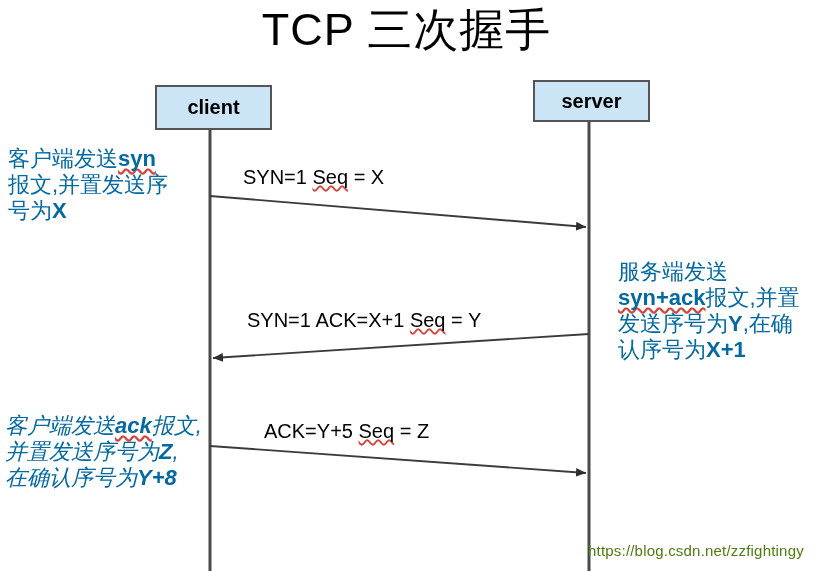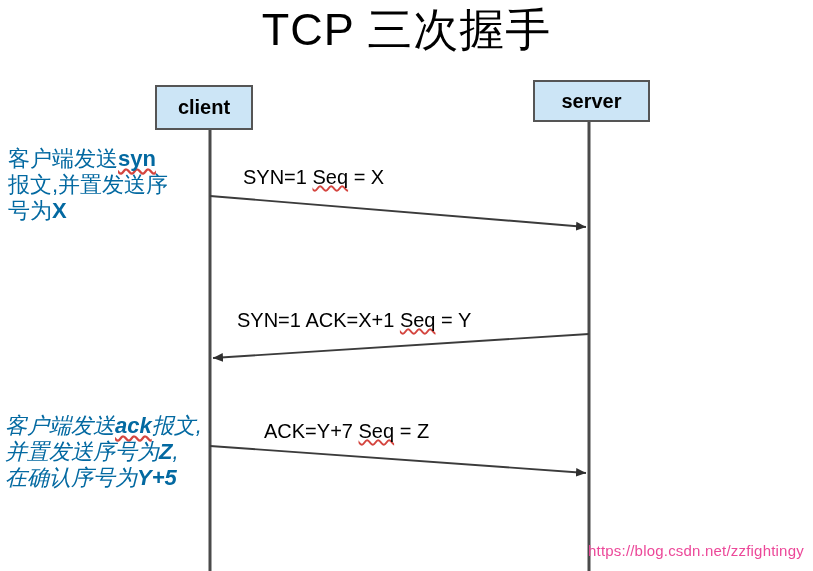--- a/index.html
+++ b/index.html
@@ -39,21 +39,21 @@
     background: #cce5f6;
     border: 2px solid #555555;
     box-sizing: border-box;
     display: flex;
     align-items: center;
     justify-content: center;
     font-size: 20px;
     font-weight: bold;
     color: #000000;
   }
-  #client-box { left: 155px; top: 85px; width: 98px; height: 45px; }
+  #client-box { left: 155px; top: 85px; width: 117px; height: 45px; }
   #server-box { left: 533px; top: 80px; width: 117px; height: 42px; text-align: center; }
 
   
   #wires {
     position: absolute;
     left: 0; top: 0;
     width: 813px;
     height: 571px;
   }
 
@@ -80,32 +80,32 @@
 
   
   .msg-label {
     position: absolute;
     font-size: 20px;
     line-height: 24px;
     color: #000000;
     white-space: nowrap;
   }
   #msg-1 { left: 243px; top: 165px; }
-  #msg-2 { left: 237px; top: 308px; }
+  #msg-2 { left: 247px; top: 308px; }
   #msg-3 { left: 264px; top: 419px; }
   .msg-label .sp { font-weight: normal; }
 
   
   #watermark {
     position: absolute;
     left: 588px;
     top: 542px;
     font-size: 15px;
     line-height: 18px;
-    color: #ec4899;
+    color: #4d7c0f;
     white-space: nowrap;
     letter-spacing: 0.2px;
   }
 </style>
 </head>
 <body>
 
 <div id="stage">
 
   <div id="title">TCP 三次握手</div>
@@ -134,24 +134,28 @@
   <div id="client-box" class="node-box">
     <span>client</span>
   </div>
 
   <div id="server-box" class="node-box">
     <span>server</span>
   </div>
 
   <div id="msg-1" class="msg-label"><span>SYN=1  </span><span class="sp">Seq</span><span> = X</span></div>
   <div id="msg-2" class="msg-label"><span>SYN=1  ACK=X+1 </span><span class="sp">Seq</span><span> = Y</span></div>
-  <div id="msg-3" class="msg-label"><span>ACK=Y+7 </span><span class="sp">Seq</span><span> = Z</span></div>
+  <div id="msg-3" class="msg-label"><span>ACK=Y+5 </span><span class="sp">Seq</span><span> = Z</span></div>
 
   <div id="annot-client-syn" class="annot"><span>客户端发送</span><span class="sp">syn</span><span>
 报文,并置发送序
 号为</span><span class="b">X</span></div>
+  <div id="annot-server-ack" class="annot"><span>服务端发送
+</span><span class="sp">syn+ack</span><span>报文,并置
+发送序号为</span><span class="b">Y</span><span>,在确
+认序号为</span><span class="b">X+1</span></div>
   <div id="annot-client-ack" class="annot"><span>客户端发送</span><span class="sp">ack</span><span>报文,
 并置发送序号为</span><span class="b">Z</span><span>,
-在确认序号为</span><span class="b">Y+5</span></div>
+在确认序号为</span><span class="b">Y+8</span></div>
 
   <div id="watermark">https://blog.csdn.net/zzfightingy</div>
 
 </div>
 
 </body></html>

